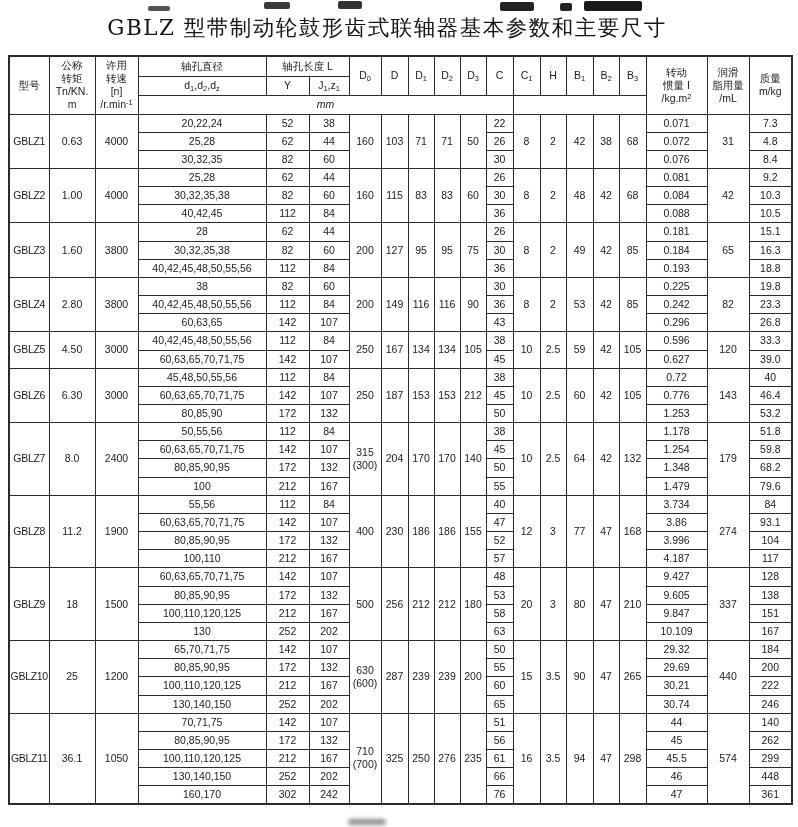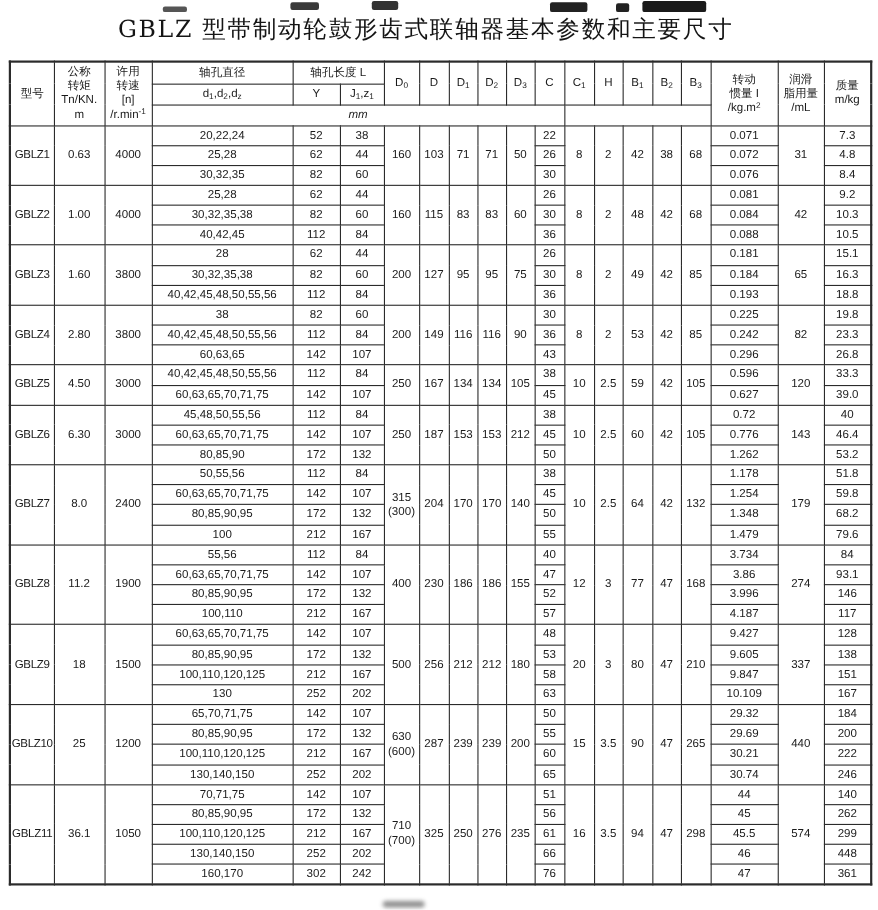--- a/index.html
+++ b/index.html
@@ -320,21 +320,21 @@
         <td data-name="cell-length-j1z1">107</td>
         <td data-name="cell-c">45</td>
         <td data-name="cell-inertia">0.776</td>
         <td data-name="cell-mass">46.4</td>
       </tr>
       <tr data-name="table-row">
         <td data-name="cell-bore-diameters">80,85,90</td>
         <td data-name="cell-length-y">172</td>
         <td data-name="cell-length-j1z1">132</td>
         <td data-name="cell-c">50</td>
-        <td data-name="cell-inertia">1.262</td>
+        <td data-name="cell-inertia">1.253</td>
         <td data-name="cell-mass">53.2</td>
       </tr>
       <tr data-name="table-row">
         <td data-name="cell-model" rowspan="4">GBLZ7</td>
         <td data-name="cell-torque" rowspan="4">8.0</td>
         <td data-name="cell-speed" rowspan="4">2400</td>
         <td data-name="cell-bore-diameters">50,55,56</td>
         <td data-name="cell-length-y">112</td>
         <td data-name="cell-length-j1z1">84</td>
         <td data-name="cell-d0" rowspan="4">315<br>(300)</td>
@@ -405,21 +405,21 @@
         <td data-name="cell-c">47</td>
         <td data-name="cell-inertia">3.86</td>
         <td data-name="cell-mass">93.1</td>
       </tr>
       <tr data-name="table-row">
         <td data-name="cell-bore-diameters">80,85,90,95</td>
         <td data-name="cell-length-y">172</td>
         <td data-name="cell-length-j1z1">132</td>
         <td data-name="cell-c">52</td>
         <td data-name="cell-inertia">3.996</td>
-        <td data-name="cell-mass">146</td>
+        <td data-name="cell-mass">104</td>
       </tr>
       <tr data-name="table-row">
         <td data-name="cell-bore-diameters">100,110</td>
         <td data-name="cell-length-y">212</td>
         <td data-name="cell-length-j1z1">167</td>
         <td data-name="cell-c">57</td>
         <td data-name="cell-inertia">4.187</td>
         <td data-name="cell-mass">117</td>
       </tr>
       <tr data-name="table-row">

